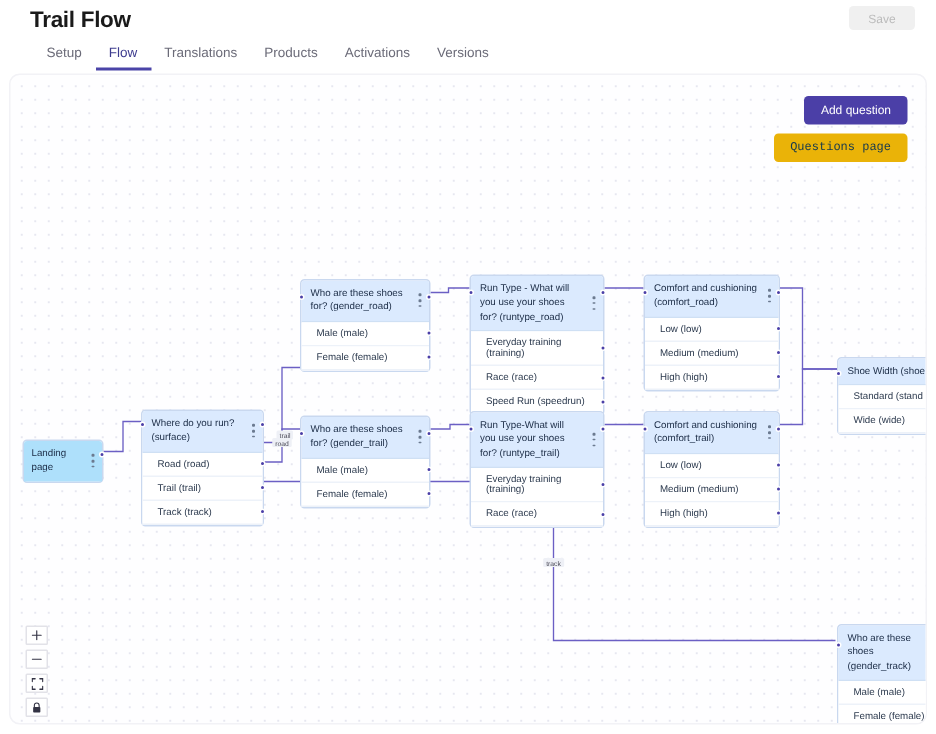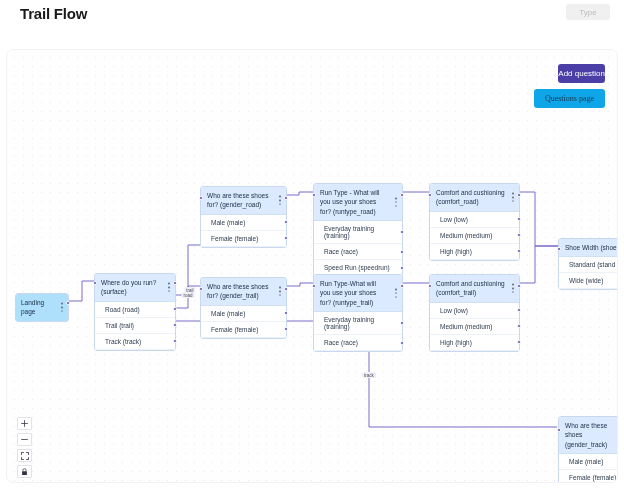--- a/index.html
+++ b/index.html
@@ -42,27 +42,27 @@
   .dots {
     position:absolute; inset:0;
     background-image: radial-gradient(#e6e7f0 0.7px, transparent 0.8px);
     background-size: 9px 9px;
     background-position: 3px 3px;
   }
 
   .float-btns { position:absolute; right:12px; top:14px; display:flex; flex-direction:column; gap:6px; align-items:flex-end; }
   .btn-primary {
     background:#4b3fa7; color:#ffffff; font-size:8px;
-    padding:5px 0; border-radius:3px; border:none; white-space:nowrap;
+    padding:5px 11px; border-radius:3px; border:none; white-space:nowrap;
     font-family:"Liberation Sans", sans-serif;
   }
   .btn-light {
-    background:#0ea5e9; color:#15394f; font-size:8px;
+    background:#eab308; color:#15394f; font-size:8px;
     padding:5px 11px; border-radius:3px; border:none; white-space:nowrap;
-    font-family:Liberation Serif, serif;
+    font-family:Liberation Mono, monospace;
   }
 
   
   .node {
     position:absolute;
     background:#ffffff;
     border:1px solid #c9d8ef;
     border-radius:3px;
     overflow:visible;
   }
@@ -117,22 +117,30 @@
   }
   .ctrl svg { display:block; }
 </style>
 </head>
 <body>
 
 <div id="app">
 
   <div class="header">
     <div class="page-title">Trail Flow</div>
-    <button class="save-btn">Type</button>
-
+    <button class="save-btn">Save</button>
+
+    <div class="tabs">
+      <div class="tab">Setup</div>
+      <div class="tab active">Flow</div>
+      <div class="tab">Translations</div>
+      <div class="tab">Products</div>
+      <div class="tab">Activations</div>
+      <div class="tab">Versions</div>
+    </div>
   </div>
 
   <div class="canvas-wrap">
     <div class="dots"></div>
 
     <svg class="edges">
 
       <path class="edge" d="M 62,251 L 75,251 L 75,231 L 87,231"></path>
 
       <path class="edge" d="M 169,245 L 181,245 L 181,195 L 193,195"></path>

